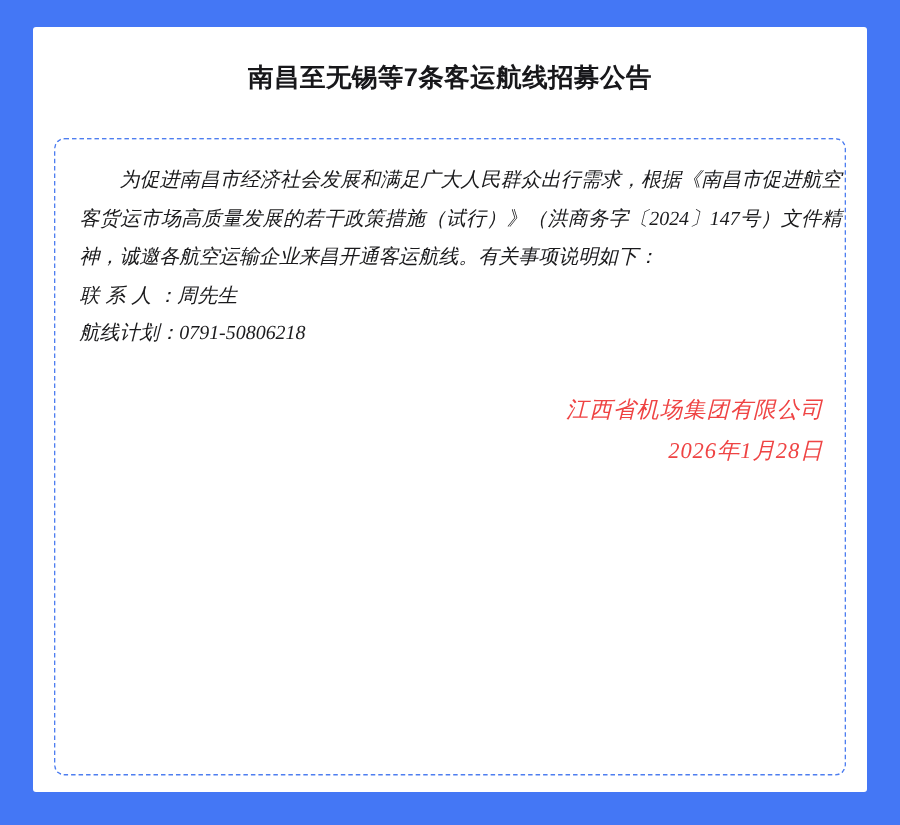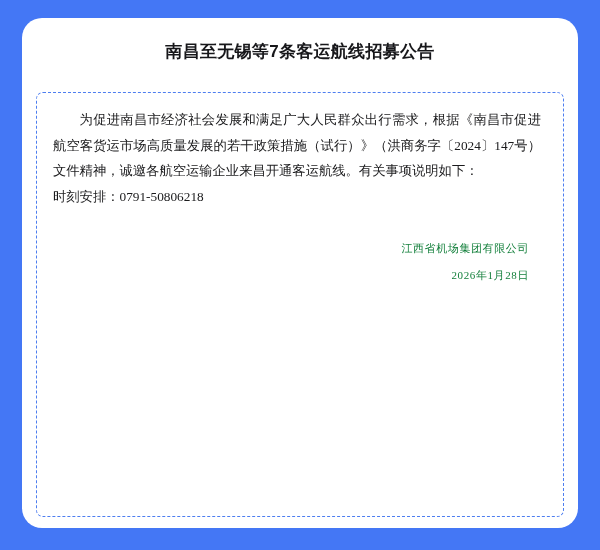--- a/index.html
+++ b/index.html
@@ -24,21 +24,21 @@
     box-sizing: border-box;
   }
 
   .card {
     position: absolute;
     left: 22px;
     top: 18px;
     width: 556px;
     height: 510px;
     background: #ffffff;
-    border-radius: 20px;
+    border-radius: 2px;
     box-sizing: border-box;
     overflow: hidden;
   }
 
   .doc-title {
     margin: 0;
     padding-top: 22px;
     text-align: center;
     font-family: "Liberation Sans", "DejaVu Sans", sans-serif;
     font-size: 17px;
@@ -49,21 +49,22 @@
 
   .dashed-box {
     position: absolute;
     left: 14px;
     top: 74px;
     right: 14px;
     bottom: 11px;
     border: 1px dashed #4e7ef0;
     border-radius: 7px;
     box-sizing: border-box;
-    padding: 14px 22px 0 16px;
+    padding: 14px 2px 0 16px;
+    font-style: italic;
   }
 
   .body-text {
     font-family: "Liberation Serif", "DejaVu Serif", serif;
     font-size: 13.3px;
     line-height: 25.5px;
     color: #1a1a1c;
     text-align: justify;
     text-justify: inter-ideograph;
     margin: 0;
@@ -84,44 +85,47 @@
   }
 
   .signature-block {
     margin-top: 26px;
     text-align: right;
     padding-right: 12px;
   }
 
   .sig-line {
     font-family: "Liberation Serif", "DejaVu Serif", serif;
-    font-size: 11px;
+    font-size: 15px;
     line-height: 27px;
-    color: #15803d;
+    color: #ef4444;
     letter-spacing: 0.6px;
   }
 </style>
 </head>
 <body>
 
 <div class="frame">
   <div class="card">
 
     <h1 class="doc-title">南昌至无锡等7条客运航线招募公告</h1>
 
     <div class="dashed-box">
 
       <p class="body-text para">为促进南昌市经济社会发展和满足广大人民群众出行需求，根据《南昌市促进航空客货运市场高质量发展的若干政策措施（试行）》（洪商务字〔2024〕147号）文件精神，诚邀各航空运输企业来昌开通客运航线。有关事项说明如下：</p>
 
 
 
 
+      <p class="body-text flush">
+        <span class="label-wide">联系人</span><span>：</span><span>周先生</span>
+      </p>
 
       <p class="body-text flush">
-        <span>时刻安排</span><span>：</span><span>0791-50806218</span>
+        <span>航线计划</span><span>：</span><span>0791-50806218</span>
       </p>
 
       <div class="signature-block">
         <div class="sig-line">江西省机场集团有限公司</div>
         <div class="sig-line">2026年1月28日</div>
       </div>
 
     </div>
   </div>
 </div>

